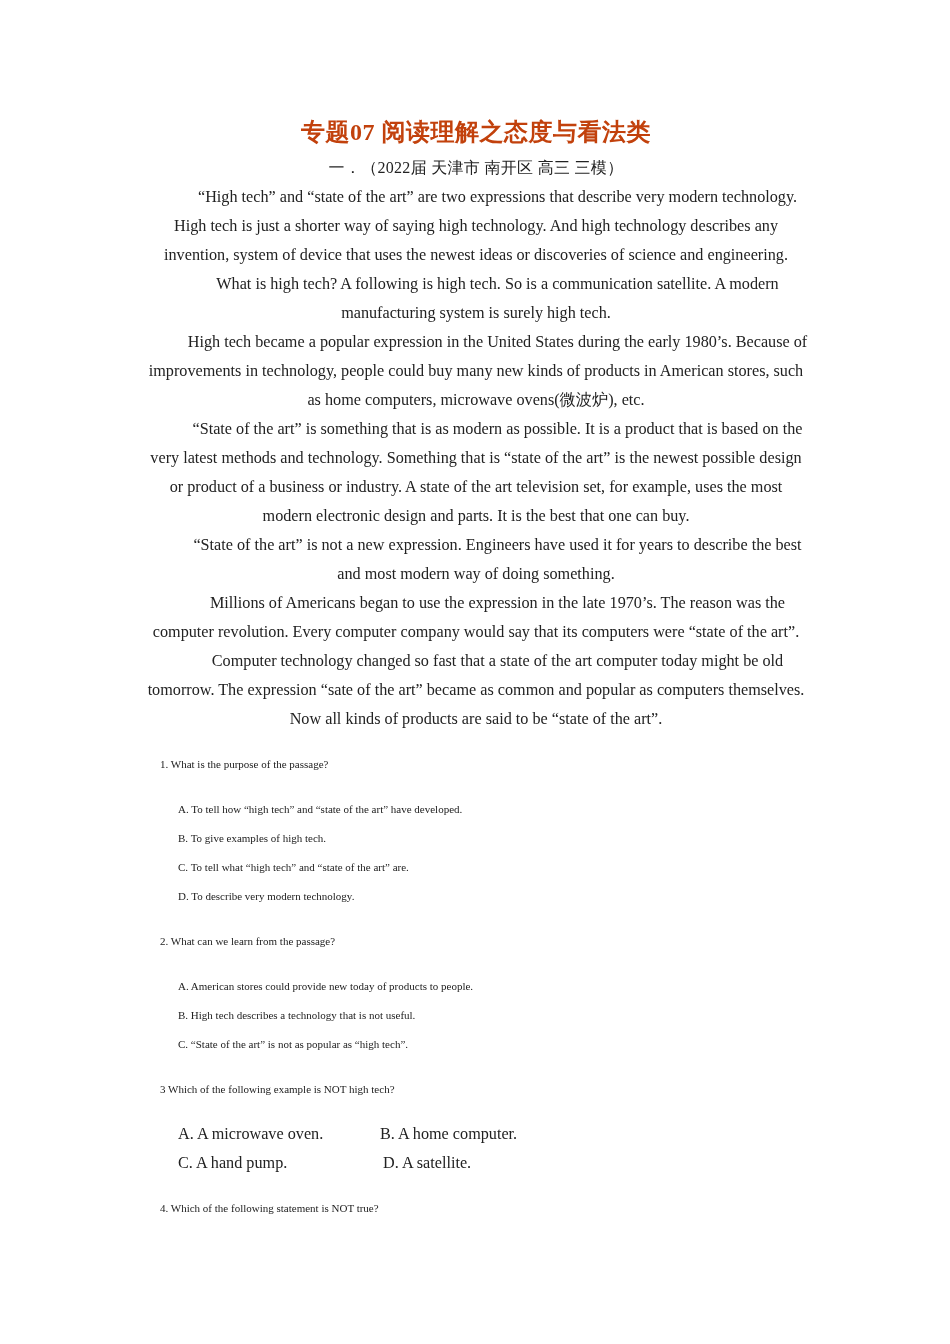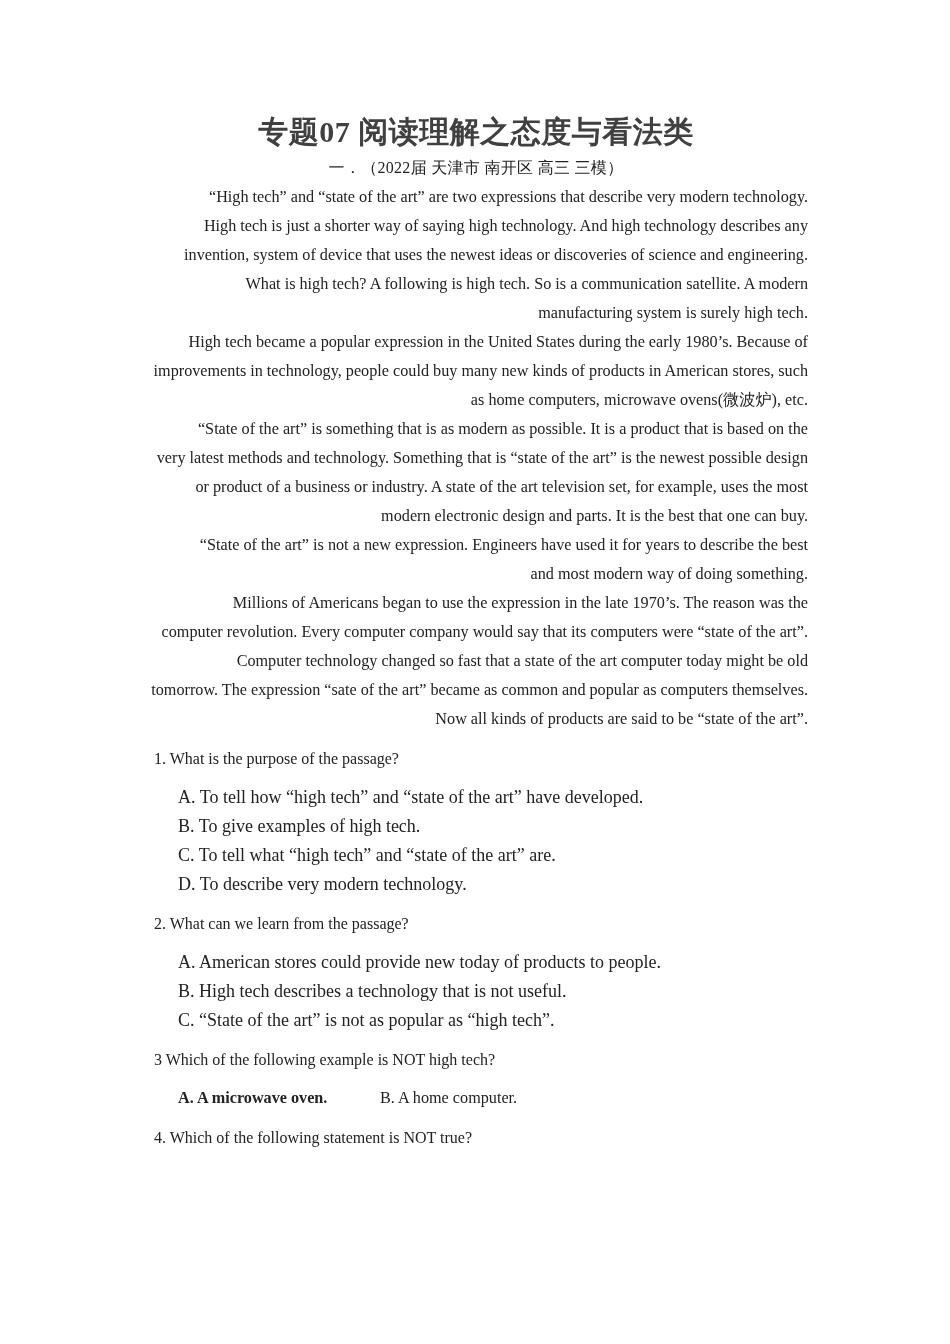--- a/index.html
+++ b/index.html
@@ -1,26 +1,26 @@
 <!DOCTYPE html>
 <html><head>
 <meta charset="utf-8">
 <style>
   html, body { margin: 0; padding: 0; background: #ffffff; }
   body { width: 950px; height: 1344px; position: relative; overflow: hidden;
          font-family: "Liberation Serif", "DejaVu Serif", serif; color: #222222; }
   .page { position: absolute; left: 144px; top: 112px; width: 664px; }
-  .title { text-align: center; font-size: 30px; font-weight: bold; color: #404040;
+  .title { text-align: center; font-size: 24px; font-weight: bold; color: #c2410c;
            height: 40px; line-height: 40px; margin: 0 0 1px 0; letter-spacing: 0.5px; }
-  .para { font-size: 16.2px; line-height: 29px; margin: 0; text-indent: 43px; text-align: right; }
+  .para { font-size: 16.2px; line-height: 29px; margin: 0; text-indent: 43px; text-align: center; }
   .source { font-size: 16px; line-height: 29px; margin: 0 0 1px 0; letter-spacing: 0.3px; text-align: center; }
-  .q { font-size: 16px; line-height: 29px; margin: 10px; }
-  .opt { font-size: 18px; line-height: 29px; margin: 0; padding-left: 34px; }
+  .q { font-size: 11px; line-height: 29px; margin: 16px; }
+  .opt { font-size: 11px; line-height: 29px; margin: 0; padding-left: 34px; }
   .opt-row { font-size: 16.2px; line-height: 29px; margin: 0; padding-left: 34px; display: flex; }
-  .opt-row .col1 { width: 202px; font-weight: bold; }
+  .opt-row .col1 { width: 202px; }
   .opt-row .col1b { width: 205px; }
 </style>
 </head>
 <body>
 
 <div class="page">
   <h1 class="title">专题07 阅读理解之态度与看法类</h1>
 
   <p class="source"><span>一．</span><span>（2022届  天津市  南开区  高三  三模）</span></p>
 
@@ -48,18 +48,22 @@
     <p class="opt">B. High tech describes a technology that is not useful.</p>
     <p class="opt">C. “State of the art” is not as popular as “high tech”.</p>
   </div>
 
   <div style="margin-top:1px;">
     <p class="q">3 Which of the following example is NOT high tech?</p>
     <div class="opt-row">
       <span class="col1">A. A microwave oven.</span>
       <span>B. A home computer.</span>
     </div>
+    <div class="opt-row">
+      <span class="col1b">C. A hand pump.</span>
+      <span>D. A satellite.</span>
+    </div>
   </div>
 
   <div>
     <p class="q">4. Which of the following statement is NOT true?</p>
   </div>
 </div>
 
 </body></html>

